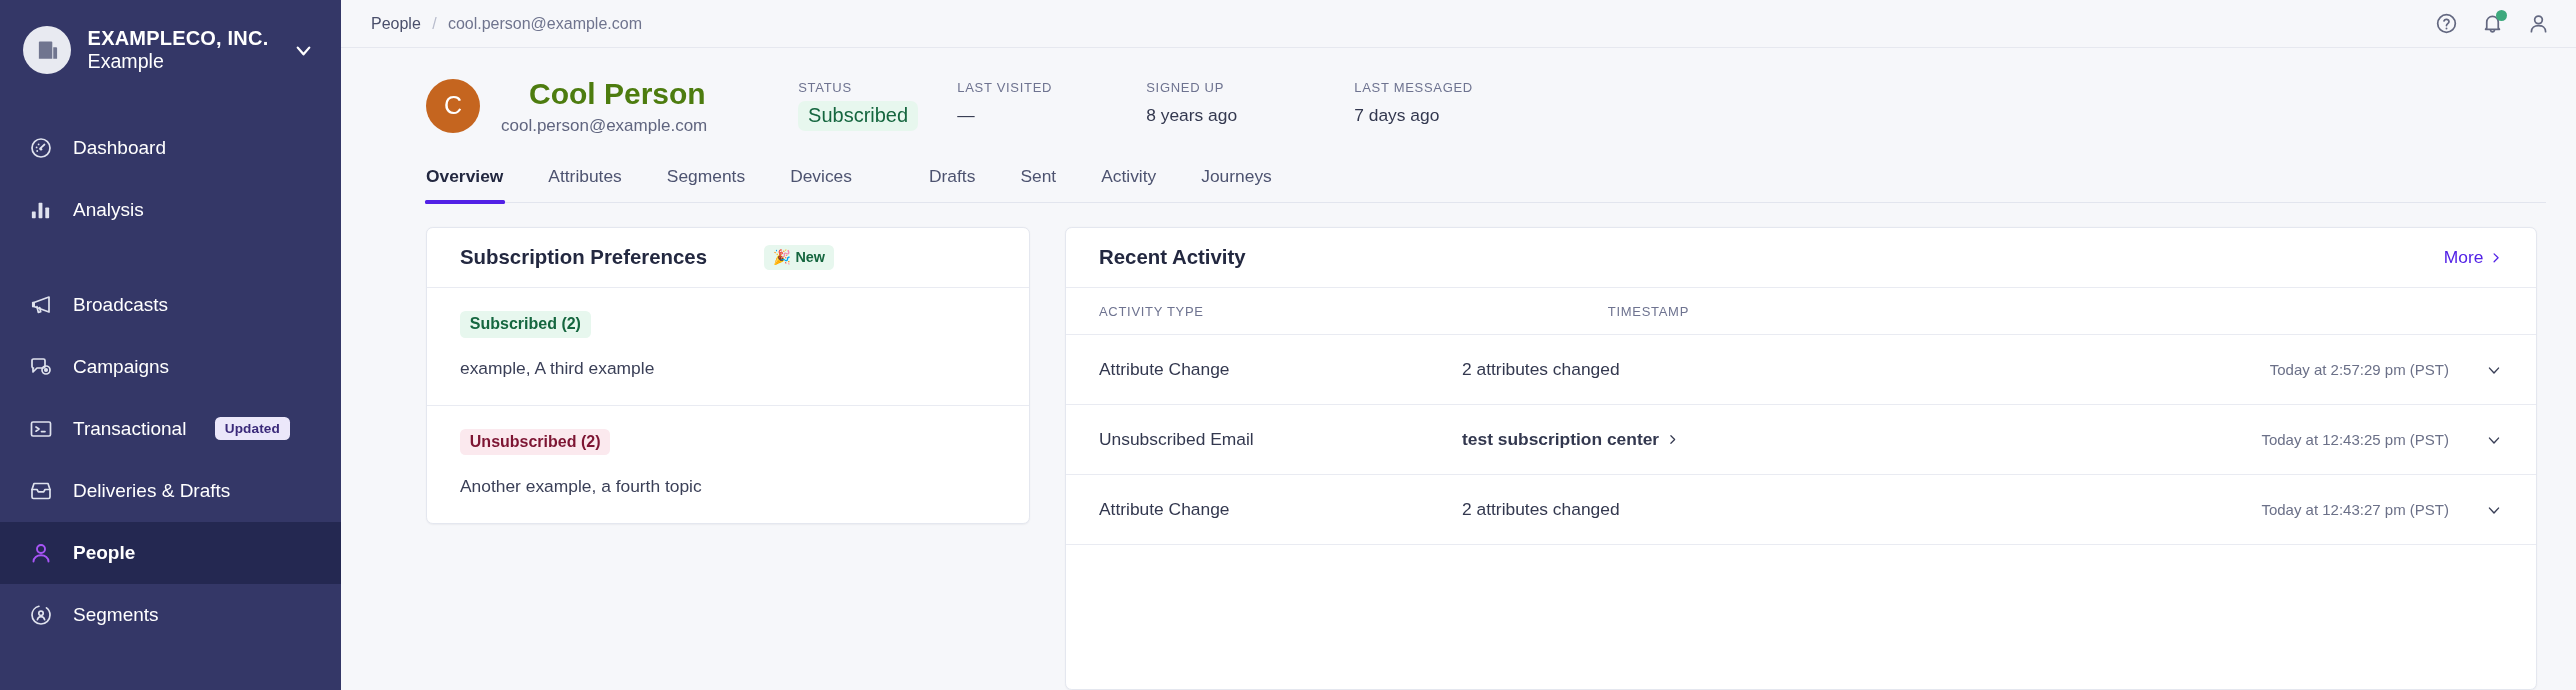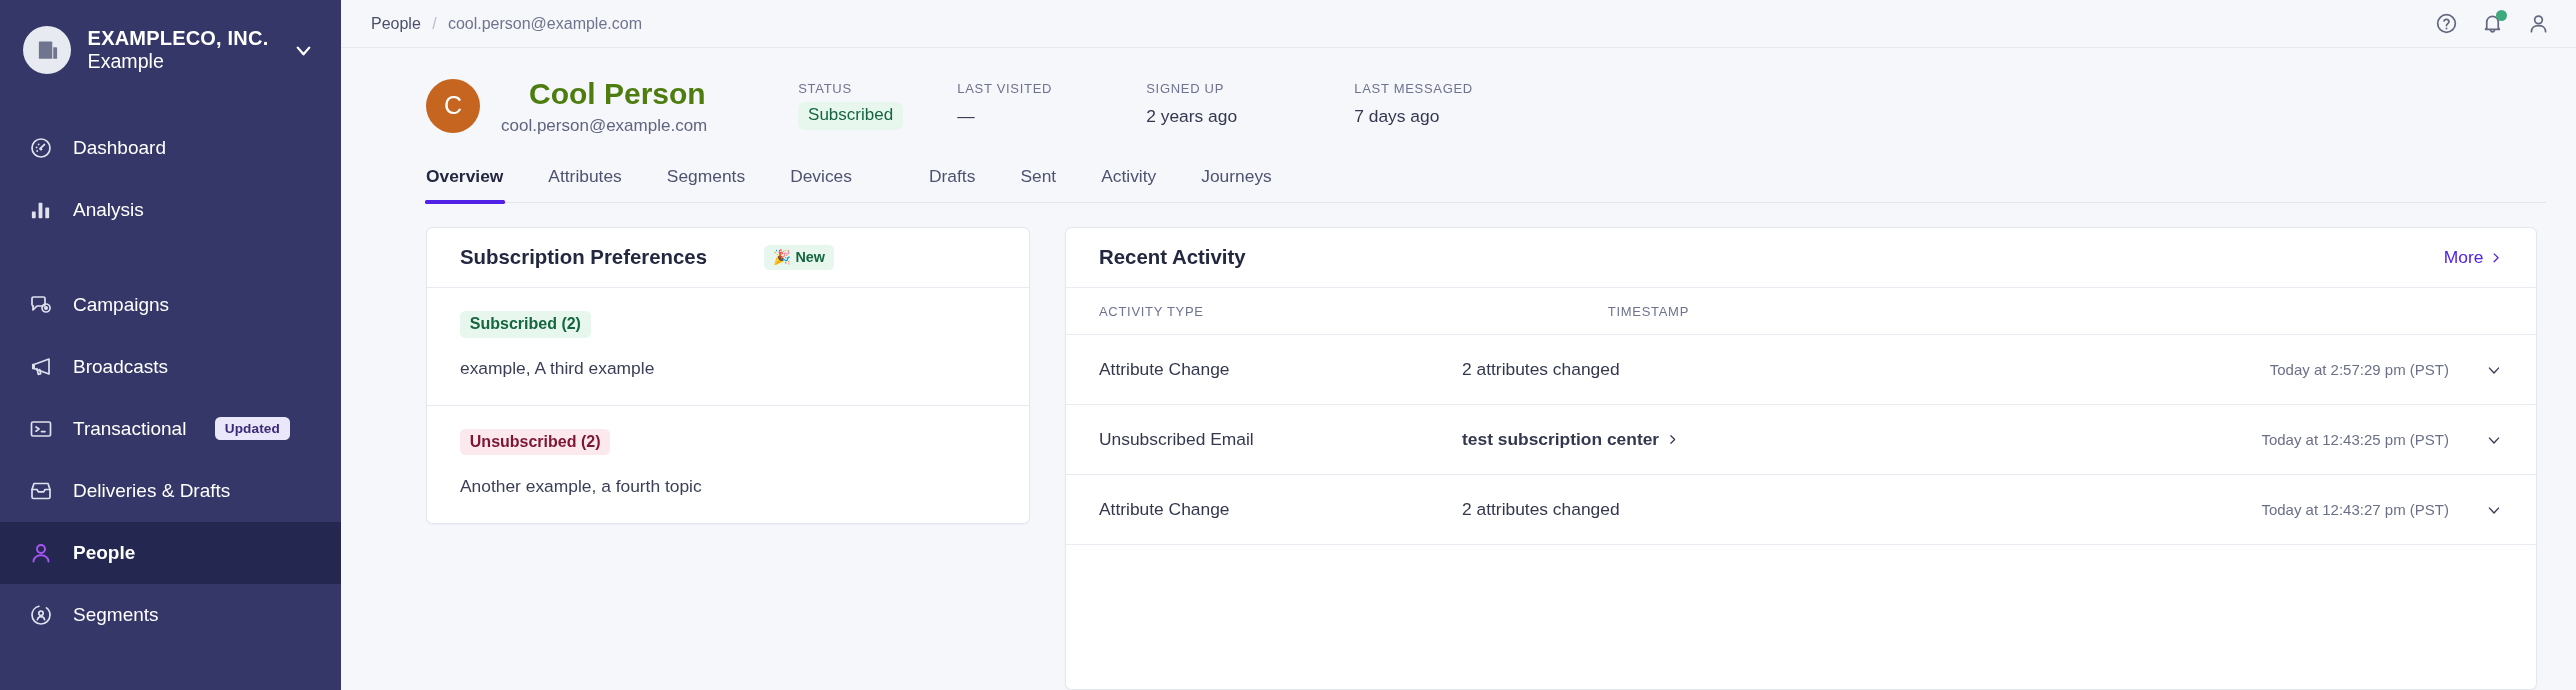--- a/index.html
+++ b/index.html
@@ -95,21 +95,21 @@
 
   .meta-row { display: flex; align-items: flex-start; margin-left: 91px; }
   .meta-block { min-width: 0; }
   .meta-label {
     font-size: 13px; letter-spacing: 0.7px; color: #6e7390;
     text-transform: uppercase; font-weight: 400; white-space: nowrap;
   }
   .meta-value { font-size: 17.4px; color: #33384f; margin-top: 9.8px; white-space: nowrap; }
   .chip-subscribed {
     display: inline-block; background: #e7f7ee; color: #15663f;
-    font-size: 17px; border-radius: 7px; padding: 3px 9.8px 4.5px;
+    font-size: 20px; border-radius: 7px; padding: 3px 9.8px 4.5px;
     margin-top: 6px;
   }
   .hdr-actions { margin-left: auto; display: flex; gap: 18px; padding-right: 4.5px; }
   .btn {
     display: flex; align-items: center; gap: 13.6px;
     background: #e8eaf0; color: #2c3048;
     border: none; border-radius: 6.8px;
     padding: 0 19.6px; height: 42px;
     font-size: 17.4px; font-family: inherit; cursor: pointer;
     box-shadow: 0 0.8px 0 rgba(20,22,40,0.10);
@@ -256,37 +256,37 @@
           <span>Analysis</span>
         </div>
       </div>
 
       <div class="nav-spacer"></div>
 
       <div class="nav-group">
         <div class="nav-item">
           <span class="nav-ico">
             <svg width="24" height="24" viewBox="0 0 24 24" fill="none" stroke="#dfe2ee" stroke-width="1.7" stroke-linejoin="round" stroke-linecap="round">
+                <path d="M20 4 5 9.5v4L20 19z"></path>
+                <path d="M5 9.5H3.8v4H5z"></path>
+                <path d="M8 13.7 9.3 19.4l2.4-.7-1-4.2"></path>
+              </svg>
+          </span>
+          <span>Broadcasts</span>
+        </div>
+
+        <div class="nav-item">
+          <span class="nav-ico">
+            <svg width="24" height="24" viewBox="0 0 24 24" fill="none" stroke="#dfe2ee" stroke-width="1.7" stroke-linejoin="round" stroke-linecap="round">
                 <path d="M3 5.5A1.5 1.5 0 0 1 4.5 4h10A1.5 1.5 0 0 1 16 5.5v6A1.5 1.5 0 0 1 14.5 13H8l-4 4v-4H4.5A1.5 1.5 0 0 1 3 11.5z"></path>
                 <circle cx="17" cy="15" r="4"></circle>
                 <circle cx="17" cy="15" r="1.2" fill="#dfe2ee"></circle>
               </svg>
           </span>
           <span>Campaigns</span>
-        </div>
-
-        <div class="nav-item">
-          <span class="nav-ico">
-            <svg width="24" height="24" viewBox="0 0 24 24" fill="none" stroke="#dfe2ee" stroke-width="1.7" stroke-linejoin="round" stroke-linecap="round">
-                <path d="M20 4 5 9.5v4L20 19z"></path>
-                <path d="M5 9.5H3.8v4H5z"></path>
-                <path d="M8 13.7 9.3 19.4l2.4-.7-1-4.2"></path>
-              </svg>
-          </span>
-          <span>Broadcasts</span>
         </div>
 
         <div class="nav-item">
           <span class="nav-ico">
             <svg width="24" height="24" viewBox="0 0 24 24" fill="none" stroke="#dfe2ee" stroke-width="1.7" stroke-linecap="round" stroke-linejoin="round">
                 <rect x="2.5" y="5" width="19" height="14" rx="1.5"></rect>
                 <polyline points="7 10 10 12 7 14.2"></polyline>
                 <line x1="12.5" y1="14.6" x2="16" y2="14.6"></line>
               </svg>
           </span>
@@ -372,21 +372,21 @@
         <div class="meta-block" style="width:159px">
           <div class="meta-label">STATUS</div>
           <span class="chip-subscribed">Subscribed</span>
         </div>
         <div class="meta-block" style="width:189px">
           <div class="meta-label">LAST VISITED</div>
           <div class="meta-value">—</div>
         </div>
         <div class="meta-block" style="width:208px">
           <div class="meta-label">SIGNED UP</div>
-          <div class="meta-value">2 years ago</div>
+          <div class="meta-value">8 years ago</div>
         </div>
         <div class="meta-block" style="width:204px">
           <div class="meta-label">LAST MESSAGED</div>
           <div class="meta-value">7 days ago</div>
         </div>
       </div>
 
     </div>
 
     <div class="tabs-wrap">

